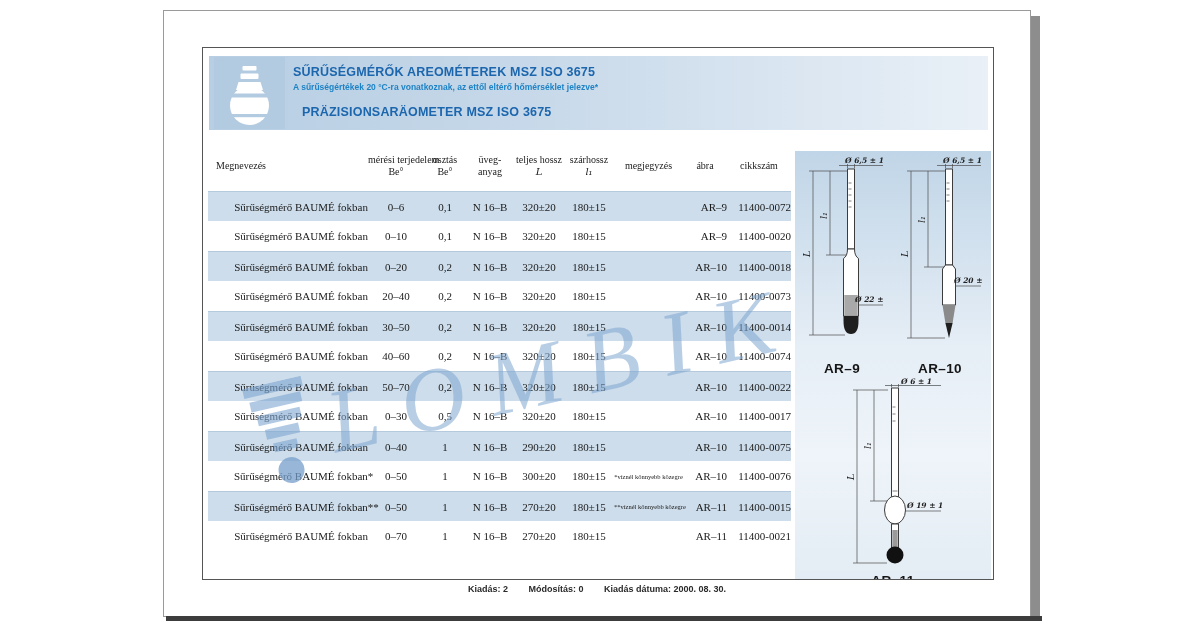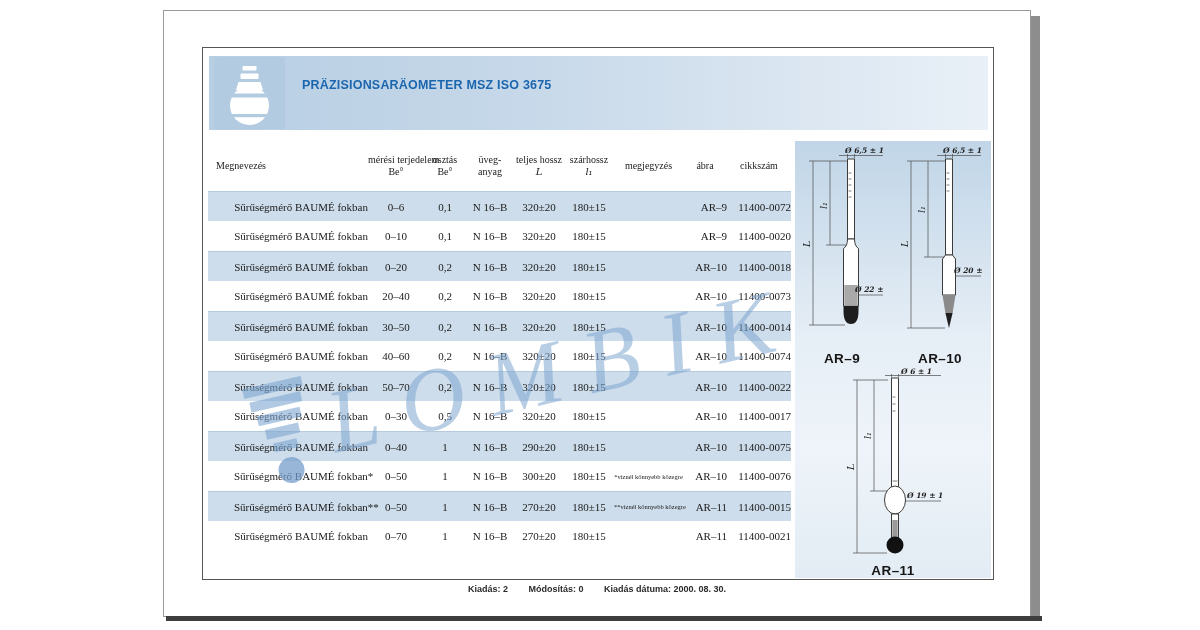--- a/index.html
+++ b/index.html
@@ -34,21 +34,21 @@
   .hl { display:block; }
   .sym { font-style:italic; font-family:"DejaVu Serif","DejaVu Sans",serif; }
   .cell { white-space:nowrap; overflow:visible; }
   .c-name { text-align:right; padding-left:26px; }
   .c-range,.c-division,.c-glass,.c-length,.c-stem { text-align:center; }
   .c-note { text-align:center; font-size:6.5px; }
   .c-figure { text-align:right; }
   .c-sku { text-align:right; }
 
   
-  .diagram-panel { position:absolute; left:592px; top:93px; width:196px; height:437px;
+  .diagram-panel { position:absolute; left:592px; top:103px; width:196px; height:437px;
     background:linear-gradient(180deg,#c0d5e7 0%,#e6eef6 45%,#eef4f9 70%,#e3ecf4 100%); }
   .figure { position:absolute; }
   .fig-ar9 { left:4px; top:4px; width:86px; }
   .fig-ar10 { left:102px; top:4px; width:86px; }
   .fig-ar11 { left:46px; top:226px; width:104px; }
   .fig-caption { text-align:center; font-weight:bold; font-size:13.5px; letter-spacing:0.4px; color:#151515; margin-top:2px; font-family:"Liberation Sans",sans-serif; }
   svg .thin { stroke:#4a4a4a; stroke-width:0.7; fill:none; }
   svg .glass { fill:#ffffff; stroke:#3c3c3c; stroke-width:1; }
   svg .dimlbl { font:italic bold 7.5px "DejaVu Serif", serif; fill:#222; }
   svg .dimtxt { font:italic 9.5px "DejaVu Serif", serif; fill:#222; }
@@ -79,20 +79,22 @@
               <path d="M24.5 25 h22 l2.5 8 h-27 z"></path>
               <circle cx="35.5" cy="48.5" r="19.5"></circle>
             </g>
             <g fill="#b3cbe1">
               <rect x="12" y="36.5" width="47" height="4"></rect>
               <rect x="12" y="57" width="47" height="3.2"></rect>
             </g>
           </svg>
         </div>
         <div class="titles">
+          <div class="title1">SŰRŰSÉGMÉRŐK AREOMÉTEREK MSZ ISO 3675</div>
+          <div class="subtitle">A sűrűségértékek 20 °C-ra vonatkoznak, az ettől eltérő hőmérséklet jelezve*</div>
           <div class="title2">PRÄZISIONSARÄOMETER MSZ ISO 3675</div>
         </div>
       </div>
 
       <div class="table">
         <div class="thead">
           <div class="hcell c-name">
               <span class="hl">Megnevezés</span>
             </div>
           <div class="hcell">

